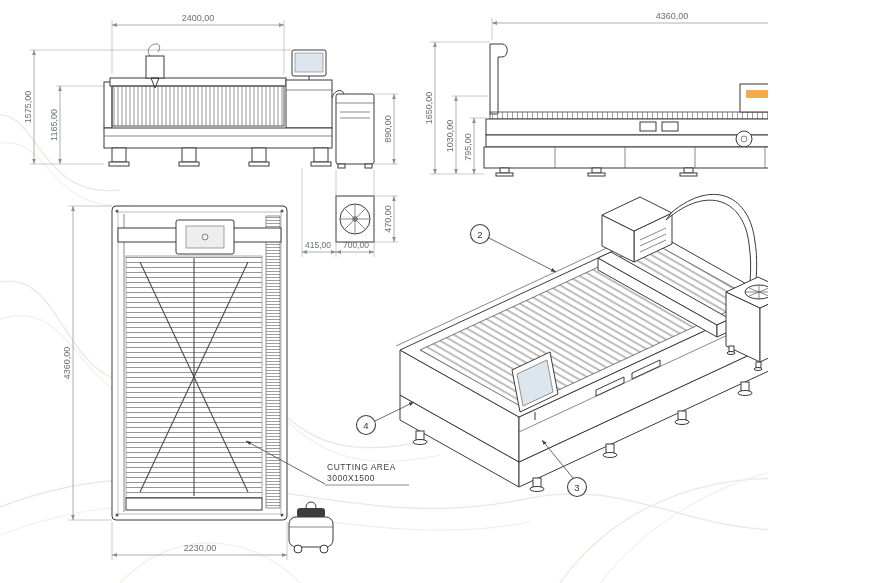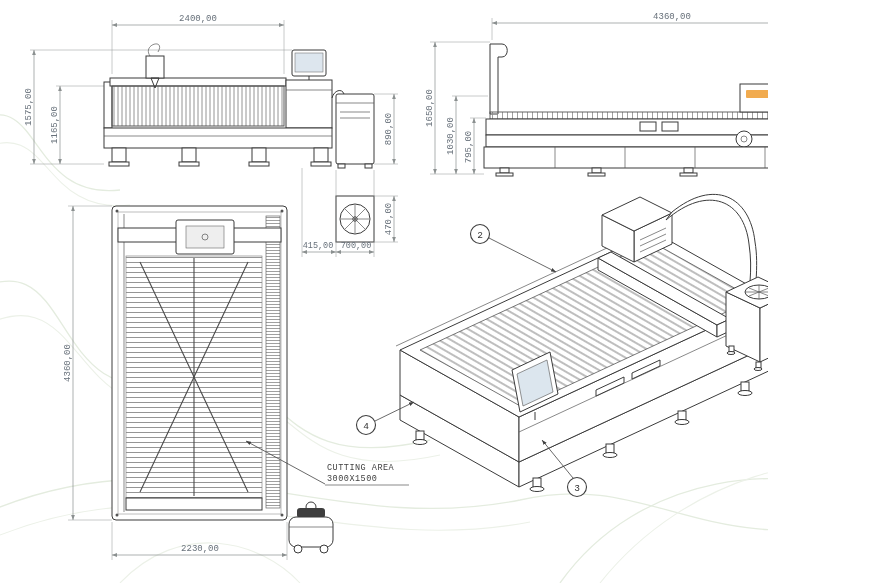--- a/index.html
+++ b/index.html
@@ -1,17 +1,17 @@
 <!DOCTYPE html>
 <html><head>
 <meta charset="utf-8">
 <style>
   html,body{margin:0;padding:0;background:#ffffff;}
   .stage{position:relative;width:768px;height:583px;background:#ffffff;overflow:hidden;
-         font-family:Liberation Mono, monospace;}
+         font-family:Liberation Sans, sans-serif;}
   svg{display:block;}
   .ln  { fill:none; stroke:#3b3b3b; stroke-width:1; }
   .ln2 { fill:none; stroke:#565656; stroke-width:.7; }
   .lnt { fill:none; stroke:#7c7c7c; stroke-width:.5; }
   .lnX { fill:none; stroke:#4a4a4a; stroke-width:1.1; }
   .fw  { fill:#ffffff; stroke:#3b3b3b; stroke-width:1; }
   .ext { stroke:#9aa0a0; stroke-width:.55; }
   .dim { stroke:#8b9090; stroke-width:.7; fill:none; }
   .ldr { stroke:#444444; stroke-width:.8; fill:none; }
   .dt  { font-size:9px; fill:#67707a; text-anchor:middle; }

